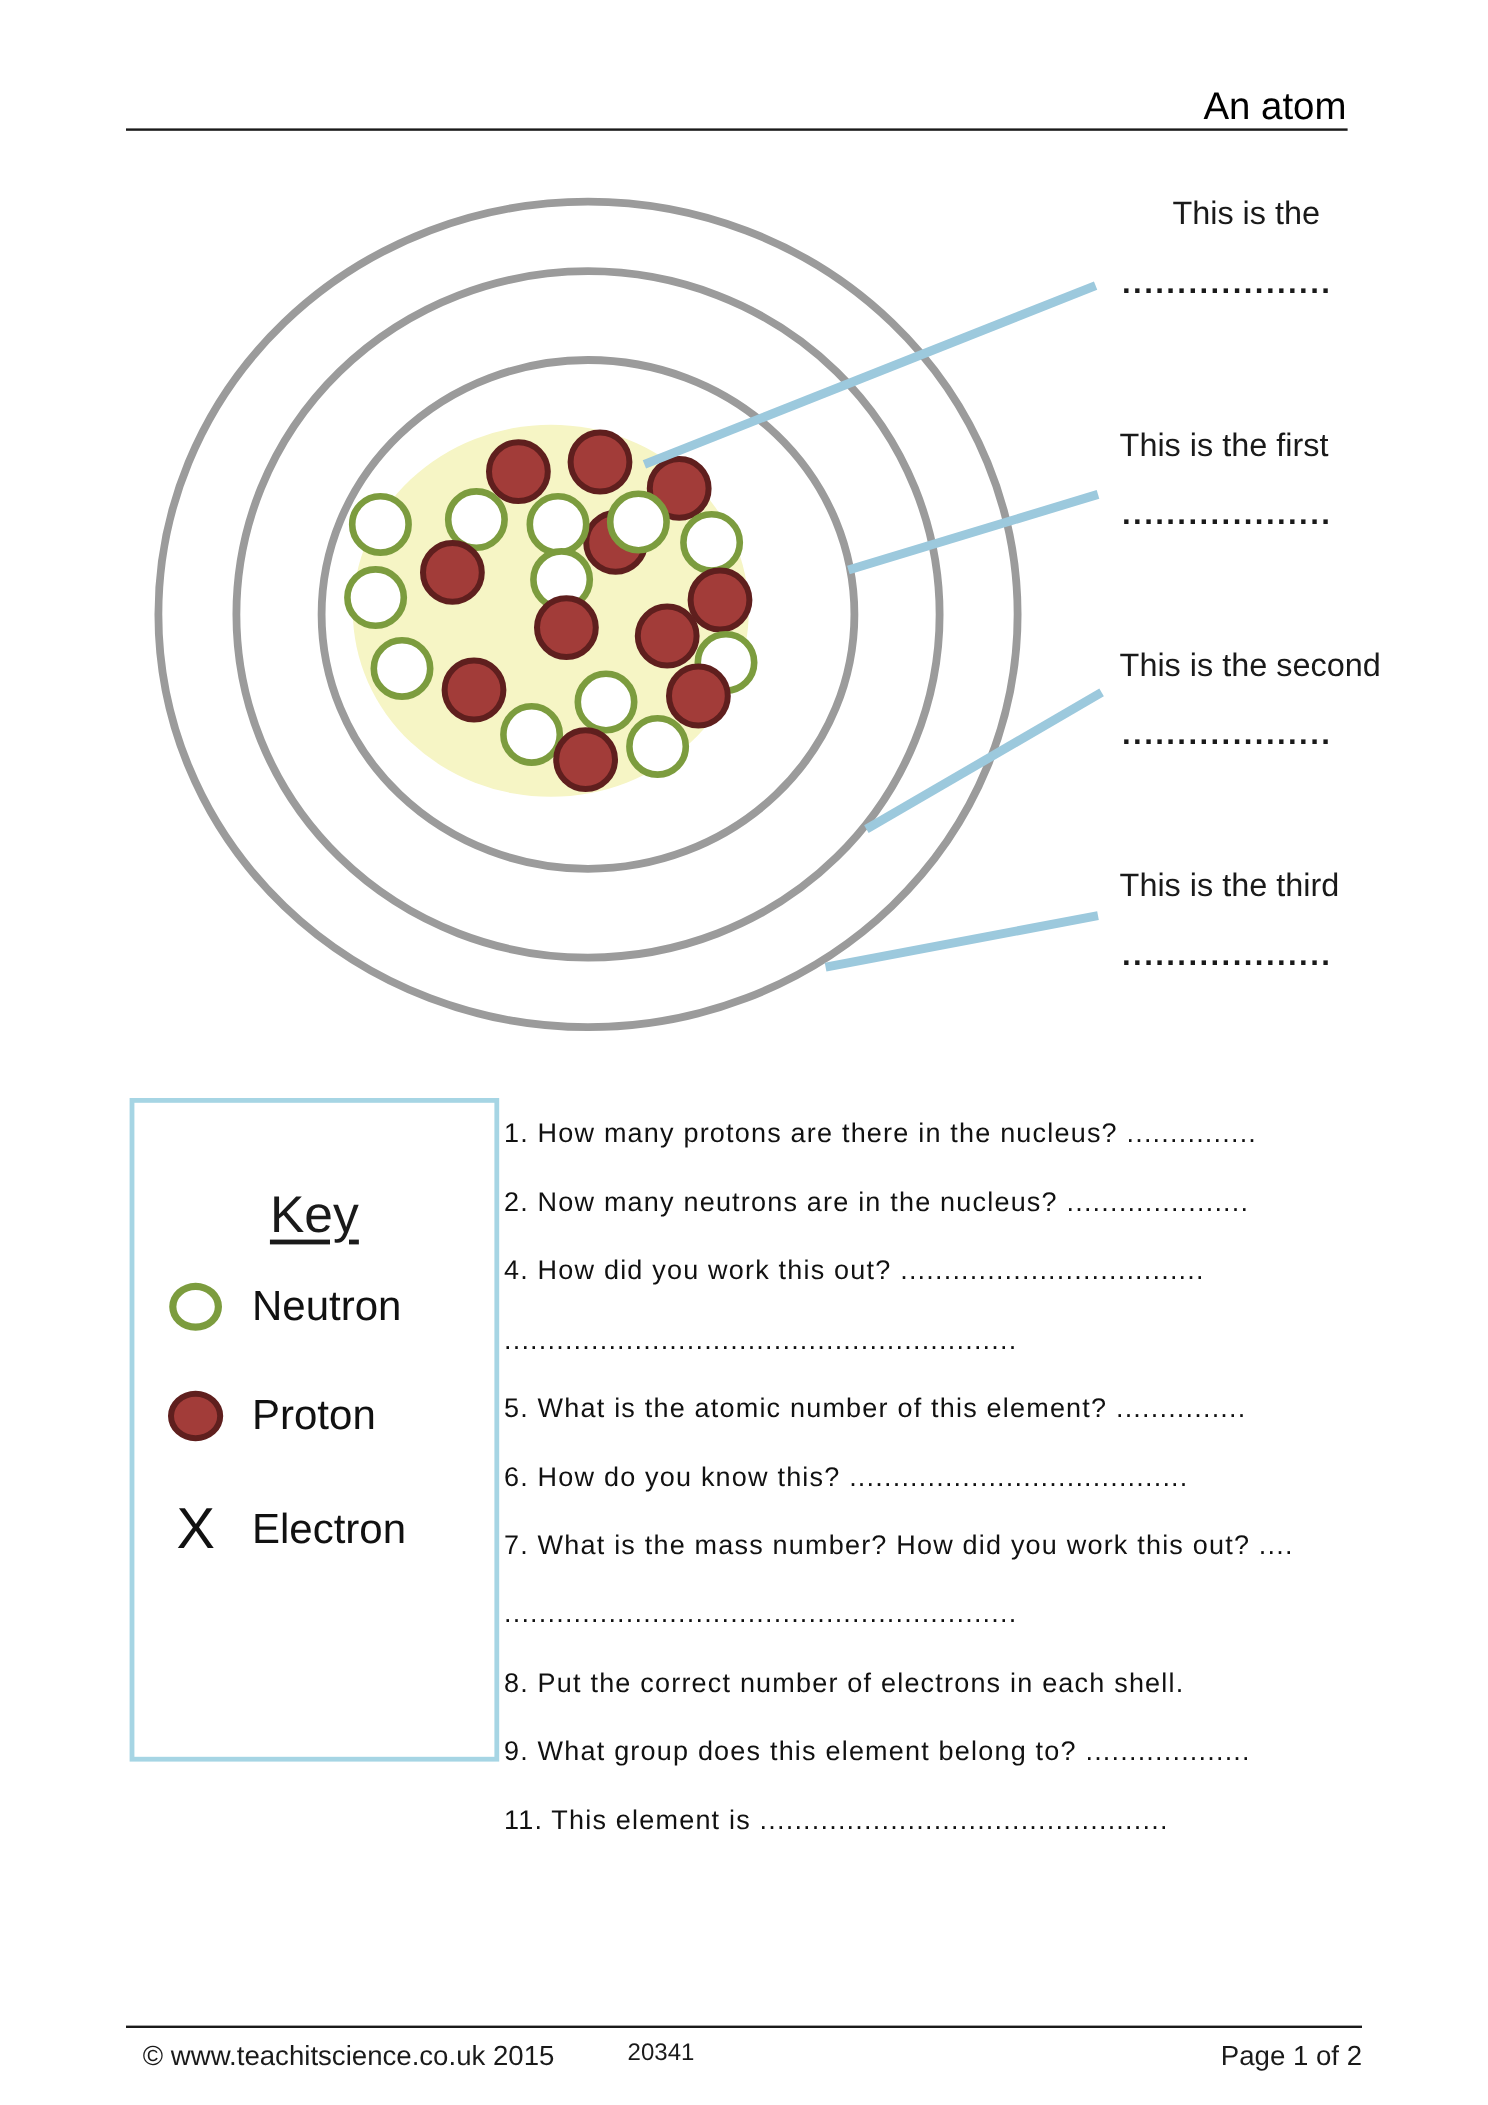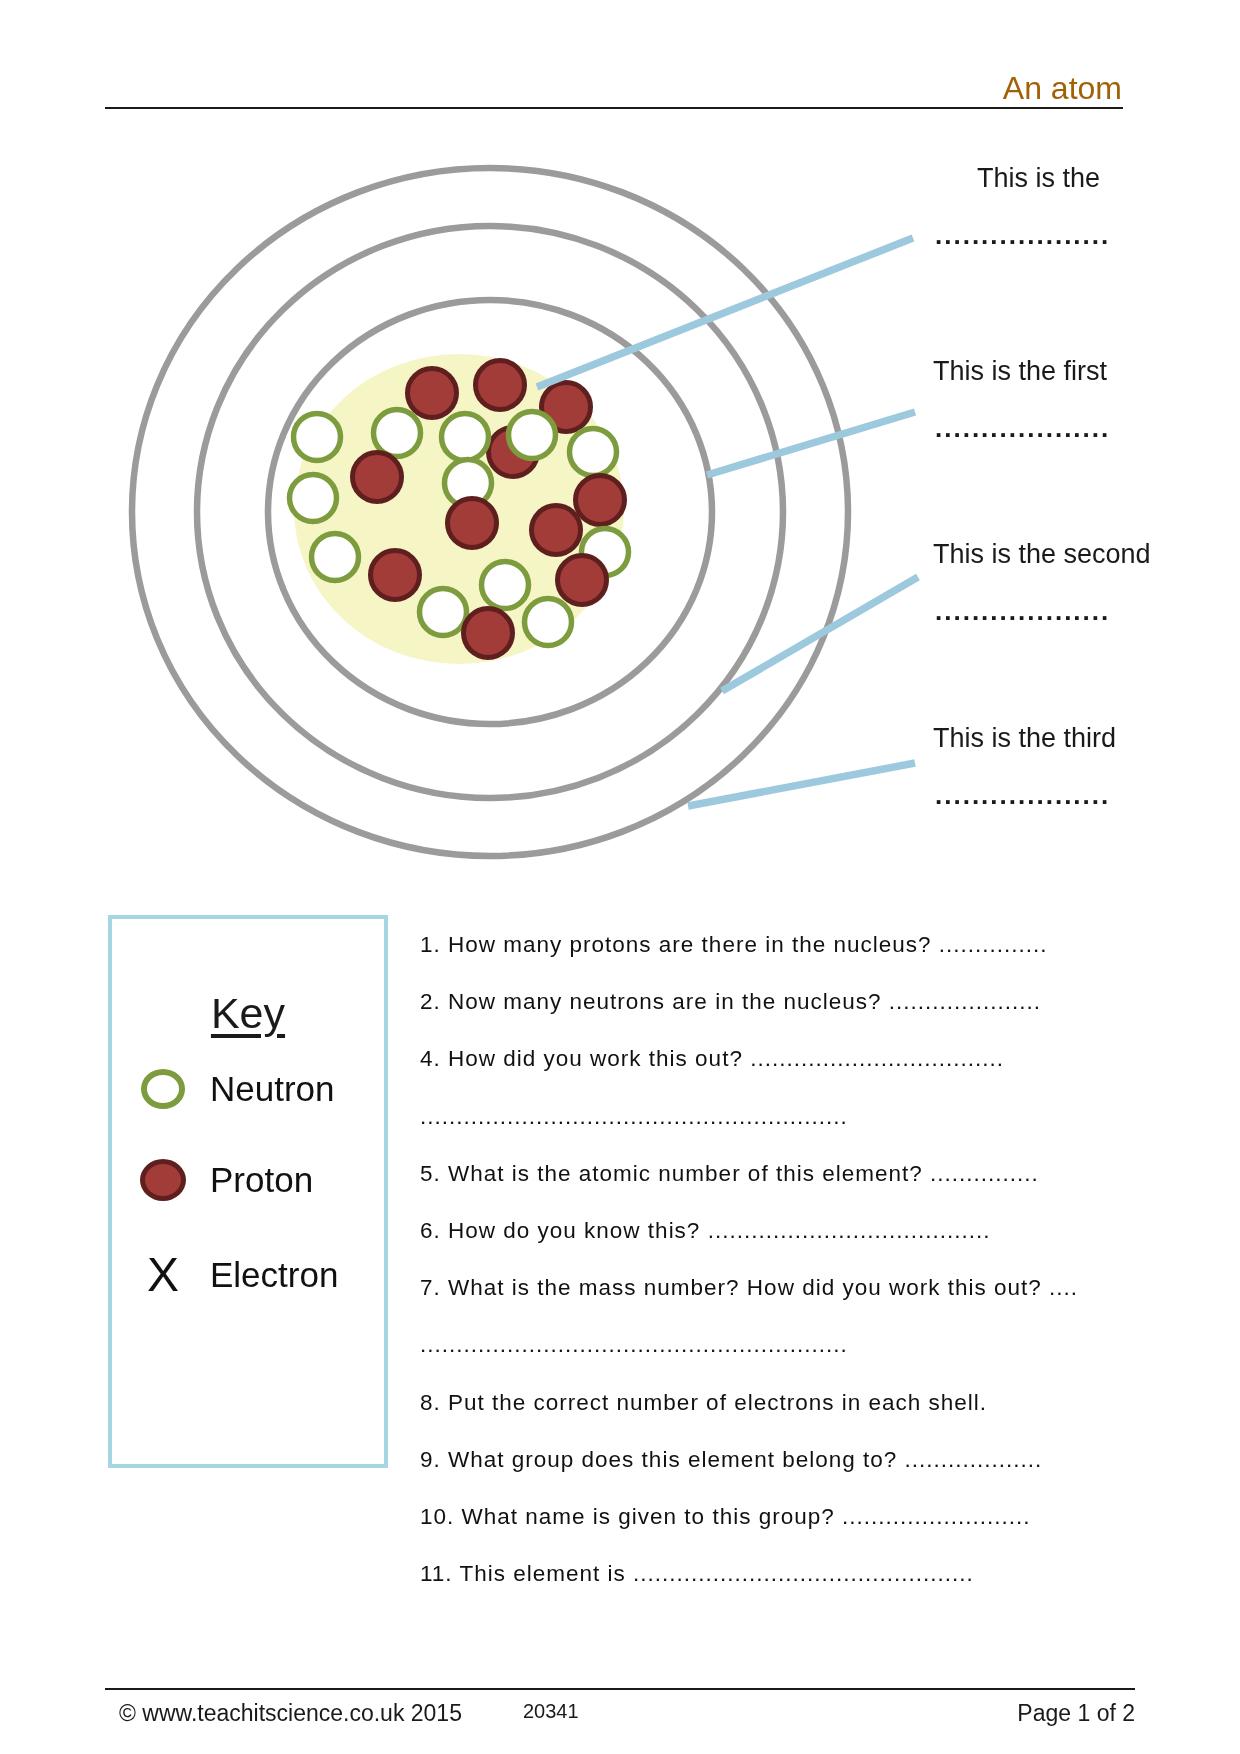--- a/index.html
+++ b/index.html
@@ -5,21 +5,21 @@
   * { margin:0; padding:0; box-sizing:border-box; }
   html,body { background:#ffffff; }
   body {
     width:1240px; height:1754px; position:relative;
     font-family:"Liberation Sans", sans-serif; color:#1a1a1a;
     overflow:hidden;
   }
   
   .page-title {
     position:absolute; top:70px; right:118px;
-    font-size:32px; color:#a16207;
+    font-size:32px; color:#000000;
   }
   .title-rule {
     position:absolute; top:107px; left:105px; width:1018px; height:2px;
     background:#1a1a1a;
   }
   
   #atom-svg { position:absolute; top:0; left:0; }
   
   .shell-label {
     position:absolute; left:933px; font-size:27px; white-space:nowrap;
@@ -27,21 +27,21 @@
   .shell-dots {
     position:absolute; left:935px; font-size:26px; font-weight:700;
     letter-spacing:2px; white-space:nowrap;
   }
   .lbl-0 { top:163px;margin-left:44px; } .dot-0 { top:220px; }
   .lbl-1 { top:356px; } .dot-1 { top:413px; }
   .lbl-2 { top:539px; } .dot-2 { top:596px; }
   .lbl-3 { top:723px; } .dot-3 { top:780px; }
   
   .key-box {
-    position:absolute; left:108px; top:915px; width:280px; height:553px;
+    position:absolute; left:108px; top:915px; width:308px; height:553px;
     border:4px solid #a6d5e4; background:#ffffff;
   }
   .key-title {
     position:absolute; top:70px; left:0; width:100%;
     text-align:center; font-size:43px;
     text-decoration:underline; text-underline-offset:6px;
   }
   .key-item {
     position:absolute; left:26px; display:flex; align-items:center; gap:22px;
   } 
@@ -155,20 +155,19 @@
     <div class="question-line">1. How many protons are there in the nucleus? ...............</div>
     <div class="question-line">2. Now many neutrons are in the nucleus? .....................</div>
     <div class="question-line">4. How did you work this out? ...................................</div>
     <div class="question-line">...........................................................</div>
     <div class="question-line">5. What is the atomic number of this element? ...............</div>
     <div class="question-line">6. How do you know this? .......................................</div>
     <div class="question-line">7. What is the mass number? How did you work this out? ....</div>
     <div class="question-line">...........................................................</div>
     <div class="question-line">8. Put the correct number of electrons in each shell.</div>
     <div class="question-line">9. What group does this element belong to? ...................</div>
-    <div class="question-line">10. What name is given to this group? ..........................</div>
     <div class="question-line">11. This element is ...............................................</div>
   </div>
 
 <div class="footer-rule"></div>
 <div class="footer-copyright">© www.teachitscience.co.uk 2015</div>
 <div class="footer-docnum">20341</div>
 <div class="footer-page">Page 1 of 2</div>
 
 </body></html>

